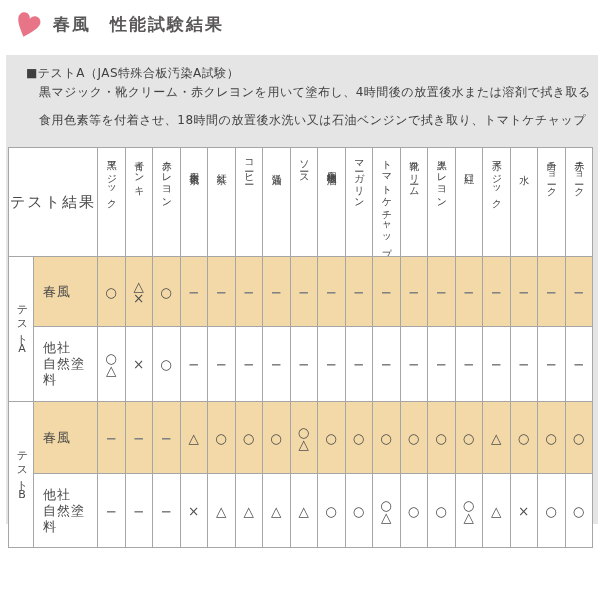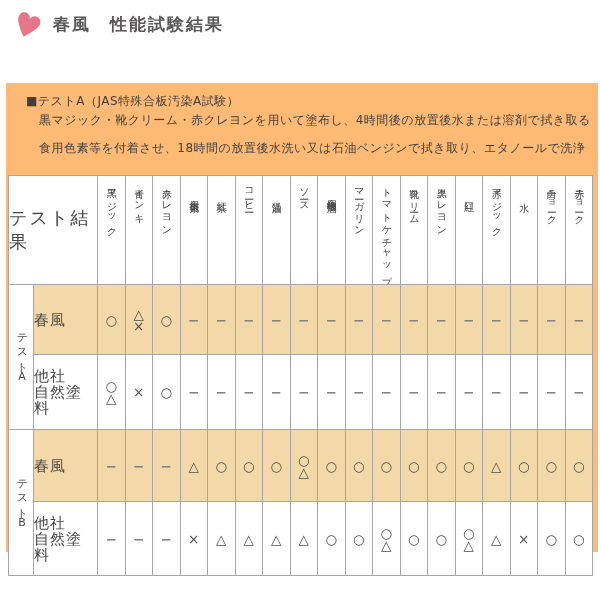--- a/index.html
+++ b/index.html
@@ -6,34 +6,34 @@
   body{
     width:600px;height:600px;position:relative;background:#ffffff;
     font-family:"DejaVu Sans","Liberation Sans",sans-serif;color:#595757;
     overflow:hidden;
   }
   
   .page-header{position:absolute;left:12px;top:4px;height:40px;display:flex;align-items:center;font-family:Liberation Serif, serif;}
   .petal{width:32px;height:36px;flex:0 0 auto;}
   .page-title{font-size:17px;font-weight:600;letter-spacing:2px;margin:0 0 0 9px;color:#595757;white-space:pre;}
   
-  .panel{position:absolute;left:6px;top:55px;width:592px;height:469px;background:#fdba74;margin-top:28px;}
+  .panel{position:absolute;left:6px;top:55px;width:592px;height:469px;background:#e5e5e5;}
   
   .notes{position:absolute;left:20px;top:9px;font-size:12px;line-height:19px;color:#3f3f3f;letter-spacing:0.5px;}
   .note-detail{padding-left:13px;}
   .note + .note{margin-top:9px;}
   
   table{position:absolute;left:2px;top:92px;width:584px;border-collapse:collapse;table-layout:fixed;background:#ffffff;border:1px solid #7e7e7e;}
   th,td{border:1px solid #a6a6a6;padding:0;font-weight:normal;}
-  th.corner{font-size:18px;letter-spacing:2px;color:#474747;text-align:left;vertical-align:middle;background:#ffffff;}
+  th.corner{font-size:15px;letter-spacing:2px;color:#474747;text-align:center;vertical-align:middle;background:#ffffff;}
   th.colhead{text-align:center;vertical-align:top;padding-top:5px;background:#ffffff;overflow:hidden;}
   .vtext{writing-mode:vertical-rl;text-orientation:mixed;display:inline-block;font-size:10px;letter-spacing:1px;color:#474747;}
   th.group{text-align:center;vertical-align:middle;background:#ffffff;}
   .vtext-up{writing-mode:vertical-rl;text-orientation:upright;display:inline-block;font-size:11px;letter-spacing:2px;color:#474747;}
-  td.name{font-size:15px;letter-spacing:1px;text-align:left;vertical-align:middle;white-space:pre-line;line-height:16px;color:#474747;}
+  td.name{font-size:13px;letter-spacing:1px;text-align:left;vertical-align:middle;padding-left:9px;white-space:pre-line;line-height:16px;color:#474747;}
   td.val{text-align:center;vertical-align:middle;}
   .sym{display:block;line-height:12px;font-size:13.5px;color:#4e4e4e;}
   .sym.dash{color:#828282;font-weight:700;}
   .hl{background:#f3d9a7;}
 </style>
 </head>
 <body>
 
 <div class="page-header">
   <svg class="petal" viewBox="0 0 100 100" aria-hidden="true">
@@ -42,21 +42,21 @@
   <h1 class="page-title">春風　性能試験結果</h1>
 </div>
 
 <div class="panel">
   <div class="notes">
     <div class="note">
       <div class="note-title">■テストA（JAS特殊合板汚染A試験）</div>
       <div class="note-detail">黒マジック・靴クリーム・赤クレヨンを用いて塗布し、4時間後の放置後水または溶剤で拭き取る</div>
     </div>
     <div class="note">
-      <div class="note-detail">食用色素等を付着させ、18時間の放置後水洗い又は石油ベンジンで拭き取り、エタノールで洗浄</div>
+      <div class="note-detail">食用色素等を付着させ、18時間の放置後水洗い又は石油ベンジンで拭き取り、トマトケチャップ</div>
     </div>
   </div>
   <table id="results-table">
       <colgroup>
         <col style="width: 25px;">
         <col style="width: 64px;">
         <col style="width: 27.5px;">
         <col style="width: 27.5px;">
         <col style="width: 27.5px;">
         <col style="width: 27.5px;">

